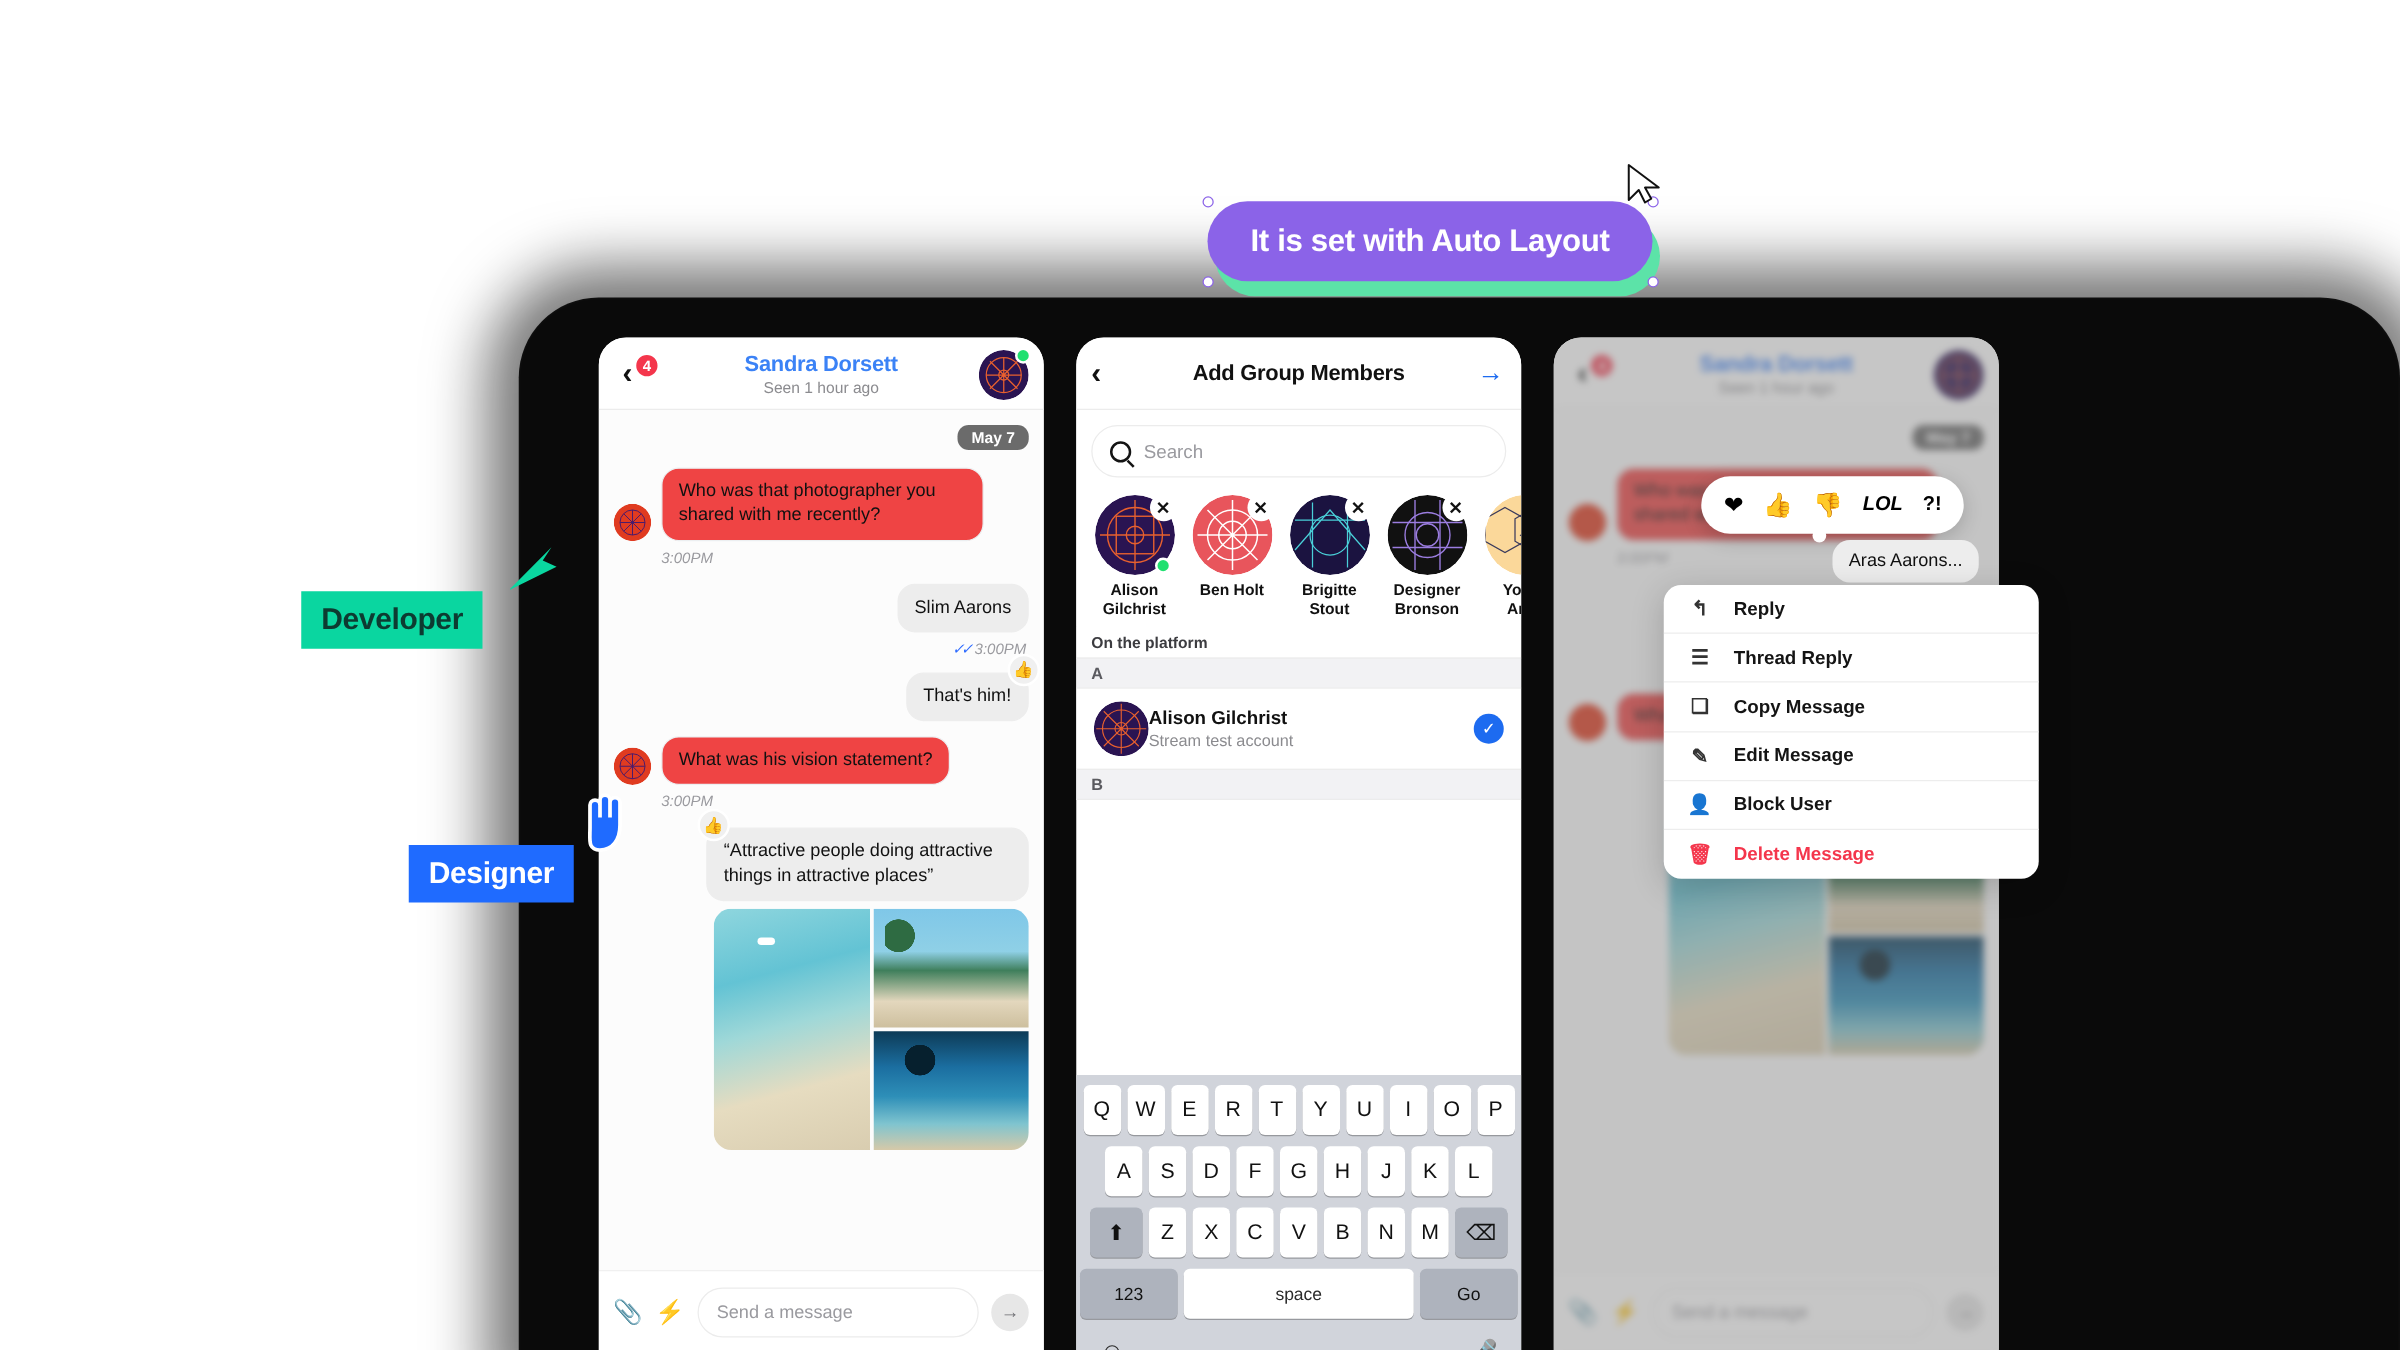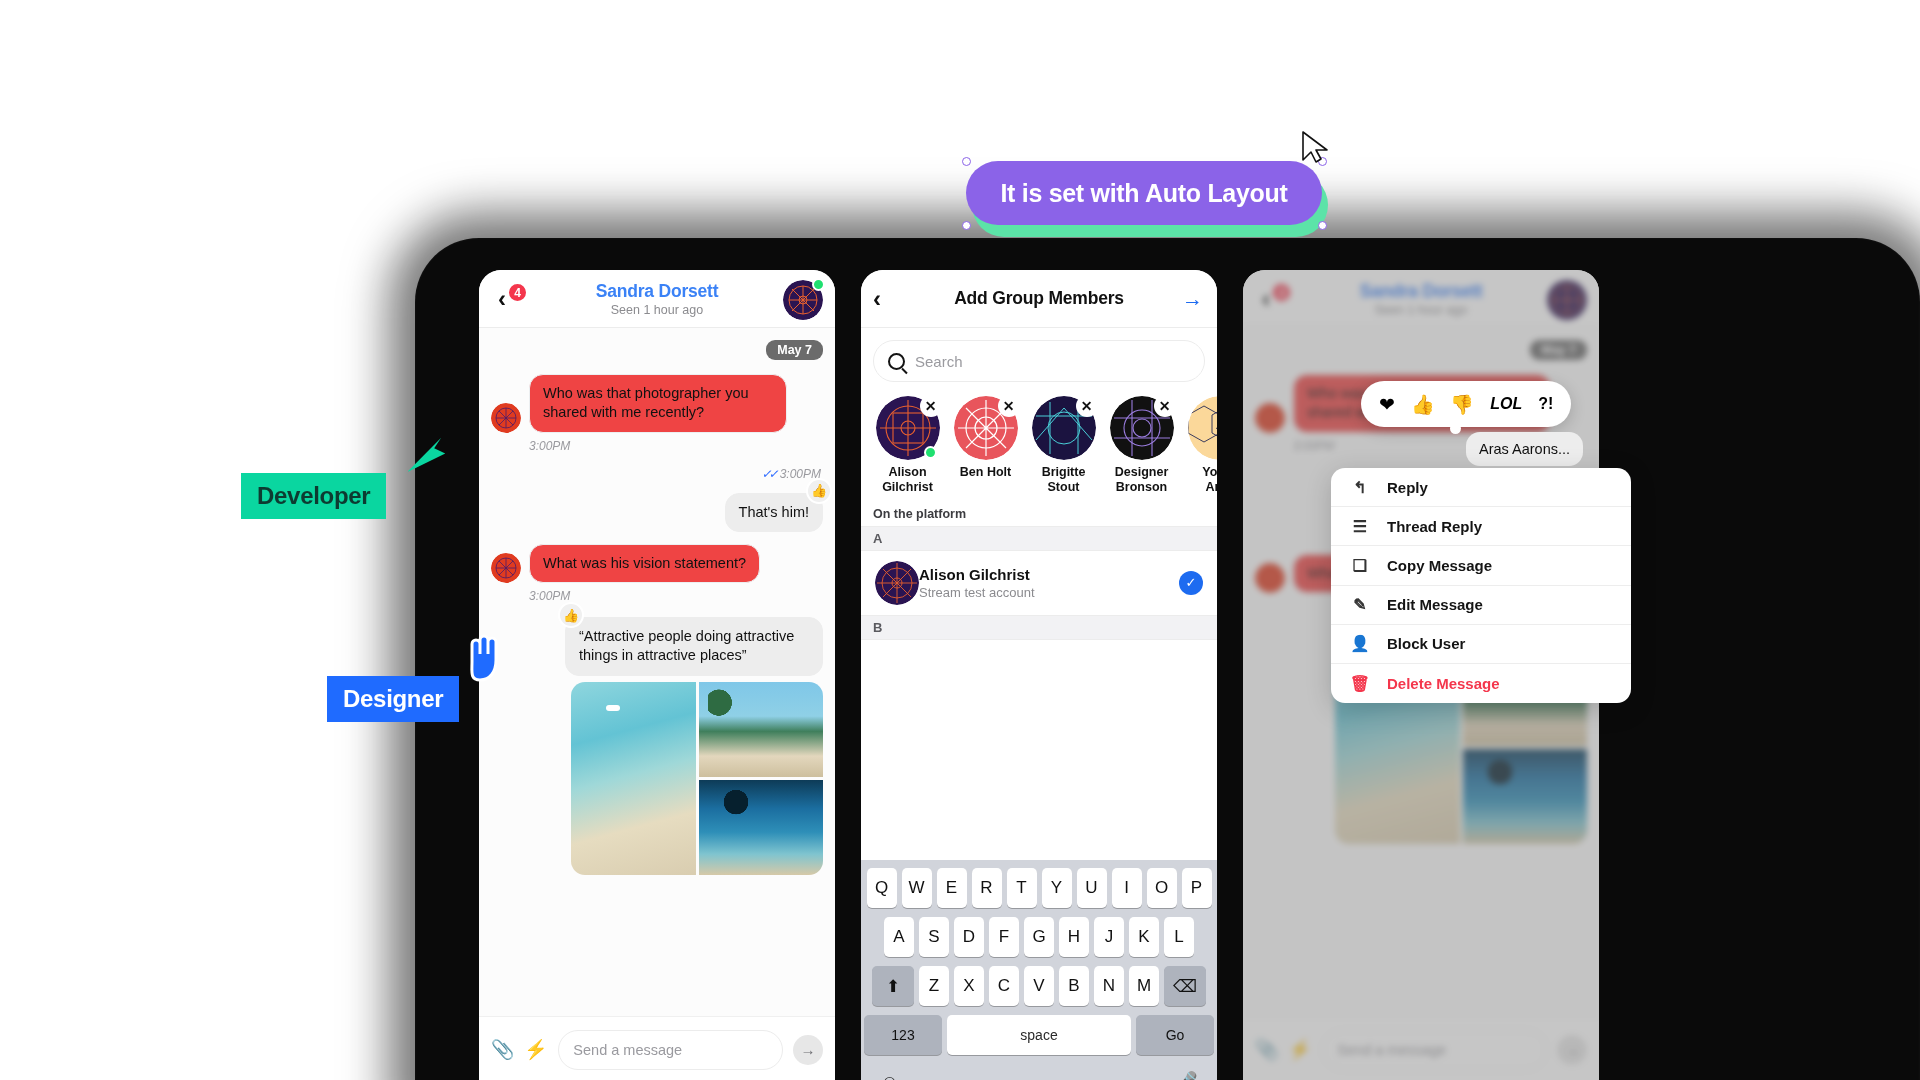--- a/index.html
+++ b/index.html
@@ -263,20 +263,23 @@
               <g stroke="#4b1b6b" stroke-width="0.8" fill="none">
                 <circle cx="15" cy="15" r="10"></circle>
                 <path d="M5 15h20M15 5v20M8 8l14 14M22 8L8 22"></path>
               </g>
             </svg>
         </div>
         <div class="bubble">Who was that photographer you shared with me recently?</div>
       </div>
       <div class="time">3:00PM</div>
 
+      <div class="row out">
+        <div class="bubble out">Slim Aarons</div>
+      </div>
       <div class="time out">
         <span class="read-ticks">✓✓</span>
         <span>3:00PM</span>
       </div>
 
       <div class="row out react-wrap" style="margin-bottom:12px;">
         <div style="position:relative;">
           <div class="bubble out">That's him!</div>
           <div class="reaction react-above">👍</div>
         </div>

